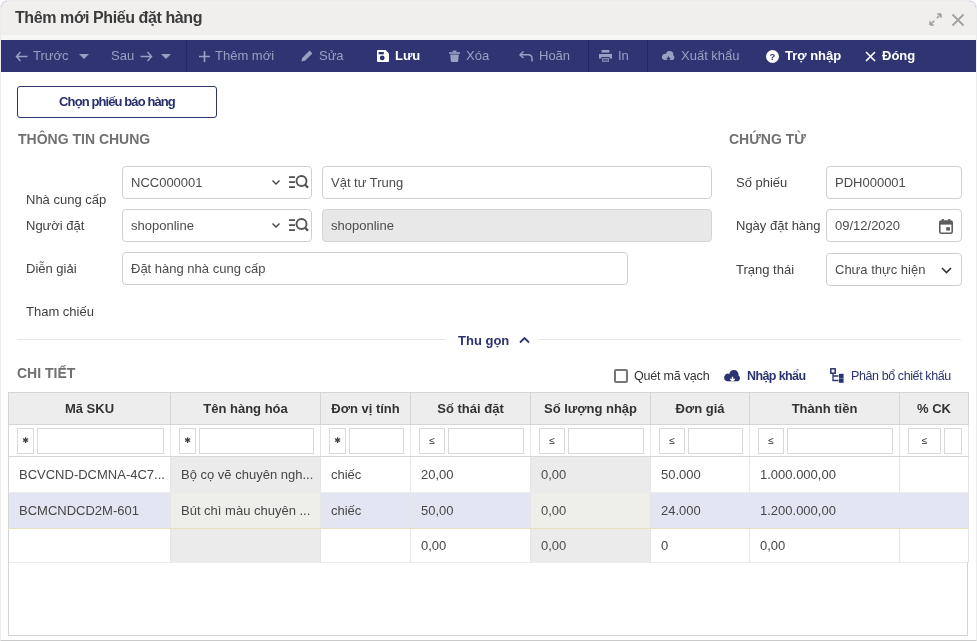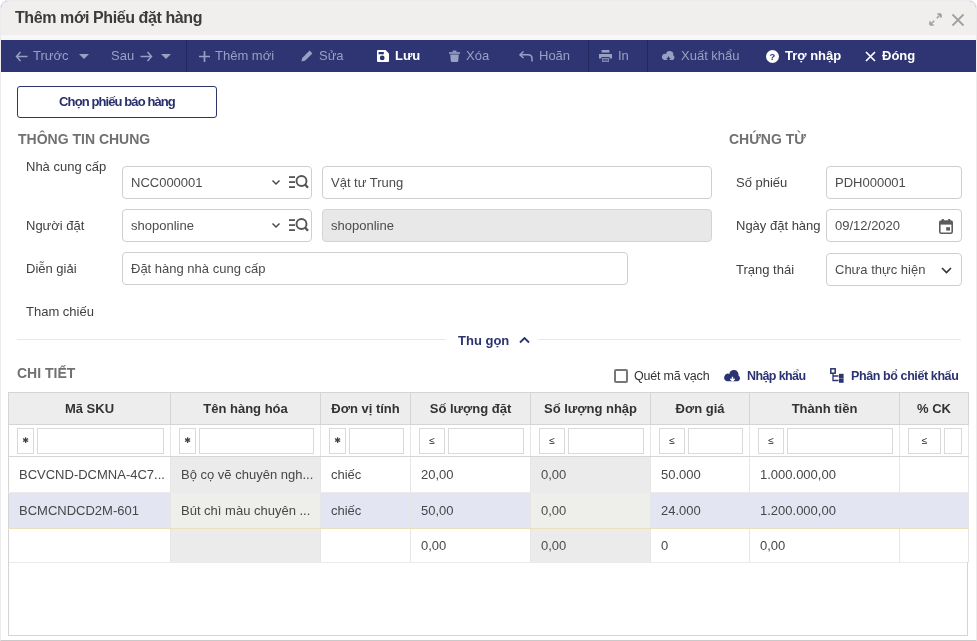--- a/index.html
+++ b/index.html
@@ -142,21 +142,21 @@
           <path d="M1 1 L10 10 M10 1 L1 10" stroke="#fff" stroke-width="1.7"></path>
         </svg>
       </div>
     <div class="tb wht" style="left:881px">Đóng</div>
   </div>
   <div class="content" id="content">
     <div class="btn-choose">Chọn phiếu báo hàng</div>
     <div class="sechead" style="left:17px;top:59px">THÔNG TIN CHUNG</div>
     <div class="sechead" style="left:728px;top:59px">CHỨNG TỪ</div>
 
-    <div class="lbl" style="left:25px;top:87px">Nhà cung cấp</div>
+    <div class="lbl" style="left:25px;top:120px">Nhà cung cấp</div>
     <div class="ibox" style="left:121px;top:94px;width:190px;padding-right:58px">NCC000001
       <svg style="position:absolute;right:31px;top:13px" width="8" height="5" viewBox="0 0 8 5">
           <path d="M0.5 0.5 L4 4 L7.5 0.5" fill="none" stroke="#444" stroke-width="1.4"></path>
         </svg>
       <svg style="position:absolute;right:2px;top:8px" width="20" height="16" viewBox="0 0 20 16">
           <rect x="0" y="1.2" width="6" height="1.8" fill="#555"></rect>
           <rect x="0" y="6.2" width="6" height="1.8" fill="#555"></rect>
           <rect x="0" y="11.2" width="6" height="1.8" fill="#555"></rect>
           <circle cx="12.5" cy="6" r="5" fill="none" stroke="#555" stroke-width="1.9"></circle>
           <path d="M16 9.5 L19 12.8" stroke="#555" stroke-width="2.4"></path>
@@ -218,40 +218,40 @@
         <path d="M15.5 5.4 A4.6 4.6 0 0 0 6.3 3.9 A3.7 3.7 0 0 0 3.8 11.2 L14.9 11.3 A3.3 3.3 0 0 0 15.5 5.4 Z" fill="#2b3470"></path>
         <path d="M9.5 11 V6.7 M9.5 11 L7.4 8.7 M9.5 11 L11.6 8.7" stroke="#fff" stroke-width="1.4" fill="none"></path>
       </svg>
     <div style="position:absolute;left:746px;top:297px;font-size:12.5px;letter-spacing:-0.6px;font-weight:bold;color:#2b3470">Nhập khẩu</div>
     <svg style="position:absolute;left:829px;top:296px" width="15" height="15" viewBox="0 0 15 15">
         <rect x="0.8" y="0.8" width="4.4" height="4.4" fill="none" stroke="#2b3470" stroke-width="1.5"></rect>
         <path d="M3 5.2 V12.5 H8.5 M3 8 H8.5" fill="none" stroke="#2b3470" stroke-width="1.3"></path>
         <rect x="9" y="5.8" width="4.6" height="4.4" fill="#2b3470"></rect>
         <rect x="9" y="10.4" width="4.6" height="4.4" fill="#2b3470"></rect>
       </svg>
-    <div style="position:absolute;left:850px;top:297px;font-size:12.5px;letter-spacing:-0.4px;font-weight:bold;color:#2b3470">Phân bổ chiết khấu</div>
+    <div style="position:absolute;left:850px;top:297px;font-size:12.5px;letter-spacing:-0.4px;font-weight:normal;color:#2b3470">Phân bổ chiết khấu</div>
 
     <div class="gwrap">
       <table class="g">
         <colgroup>
             <col style="width:162px">
             <col style="width:150px">
             <col style="width:90px">
             <col style="width:120px">
             <col style="width:120px">
             <col style="width:99px">
             <col style="width:150px">
             <col style="width:69px">
           </colgroup>
         <tbody>
             <tr>
           <th>Mã SKU</th>
               <th>Tên hàng hóa</th>
               <th>Đơn vị tính</th>
-              <th>Số lượng đặt</th>
+              <th>Số thái đặt</th>
               <th>Số lượng nhập</th>
               <th>Đơn giá</th>
               <th>Thành tiền</th>
               <th>% CK</th>
         </tr>
         <tr class="frow">
           <td class="first">
                 <div class="fcell">
                   <div class="opbox" style="width:17px">
                     <span style="font-size:8px;color:#444">✱</span>

